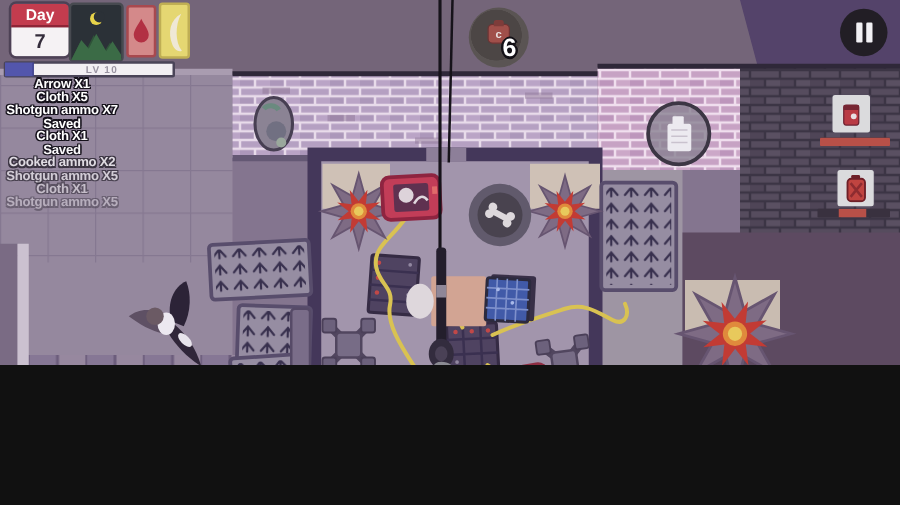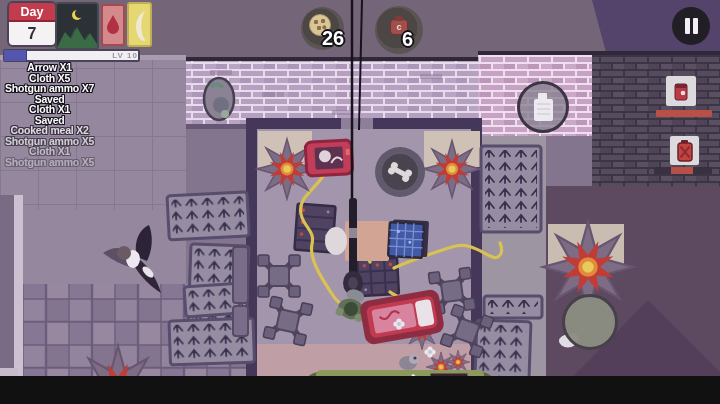--- a/index.html
+++ b/index.html
@@ -1,16 +1,16 @@
 <!DOCTYPE html>
 <html><head>
 <meta charset="utf-8">
 <style>
   html,body{margin:0;padding:0;background:#111;}
-  .screen{position:relative;width:720px;height:376px;overflow:hidden;
+  .screen{position:relative;width:720px;height:292px;overflow:hidden;
           font-family:"Liberation Sans",sans-serif;-webkit-font-smoothing:antialiased;}
   .screen *{box-sizing:border-box;}
   svg.world{position:absolute;left:0;top:0;}
 
   
   .hud{position:absolute;left:0;top:0;width:720px;height:404px;pointer-events:none;}
   .hud>*{pointer-events:auto;}
 
   
   .day{position:absolute;left:9px;top:3px;width:46px;border-radius:4px;
@@ -25,21 +25,21 @@
             border-radius:4px;border:2px solid #474a50;}
   .st-drop{position:absolute;left:101px;top:4px;width:24px;height:42px;background:#d4898a;
            border-radius:3px;border:2px solid #a8494f;display:flex;align-items:center;justify-content:center;}
   .st-moon{position:absolute;left:127px;top:2px;width:25px;height:45px;background:#e5d772;
            border-radius:3px;border:2px solid #bfae54;display:flex;align-items:center;justify-content:center;}
 
   
   .lv-bar{position:absolute;left:3px;top:49px;width:137px;height:13px;background:#f2eff3;
           border:2px solid #4a4458;border-radius:2px;}
   .lv-fill{position:absolute;left:-1px;top:-1px;height:11px;background:#5356ac;border-right:1px solid #3c3f86;}
-  .lv-text{position:absolute;left:0;top:0;width:100%;text-align:right;font-size:8px;
+  .lv-text{position:absolute;left:0;top:0;width:100%;text-align:center;font-size:8px;
            line-height:10px;font-weight:700;color:#9a94a2;letter-spacing:1px;padding-left:20px;}
 
   
   .feed{position:absolute;left:5px;top:62px;font-size:10.5px;font-weight:700;color:#fff;
         letter-spacing:-0.2px;text-align:center;}
   .feed div{line-height:10.5px;white-space:nowrap;
     text-shadow:-1px 0 #16121c,1px 0 #16121c,0 -1px #16121c,0 1px #16121c,
                 -1px -1px #16121c,1px 1px #16121c,-1px 1px #16121c,1px -1px #16121c;}
   .feed div:nth-child(6){opacity:.95}
   .feed div:nth-child(7){opacity:.7}
@@ -394,30 +394,26 @@
     <span class="lv-text">LV 10</span>
   </div>
 
   <div class="feed">
     <div>Arrow X1</div>
     <div>Cloth X5</div>
     <div>Shotgun ammo X7</div>
     <div>Saved</div>
     <div>Cloth X1</div>
     <div>Saved</div>
-    <div>Cooked meal X2</div>
+    <div>Cooked ammo X2</div>
     <div>Shotgun ammo X5</div>
     <div>Cloth X1</div>
     <div>Shotgun ammo X5</div>
   </div>
 
-  <div class="counter c1">
-    <div class="cookie"></div>
-    <span class="cval">26</span>
-  </div>
   <div class="counter c2">
     <div class="pouch">c</div>
     <span class="cval">6</span>
   </div>
 
   <div class="pause">
     <span></span>
         <span></span>
   </div>
 

